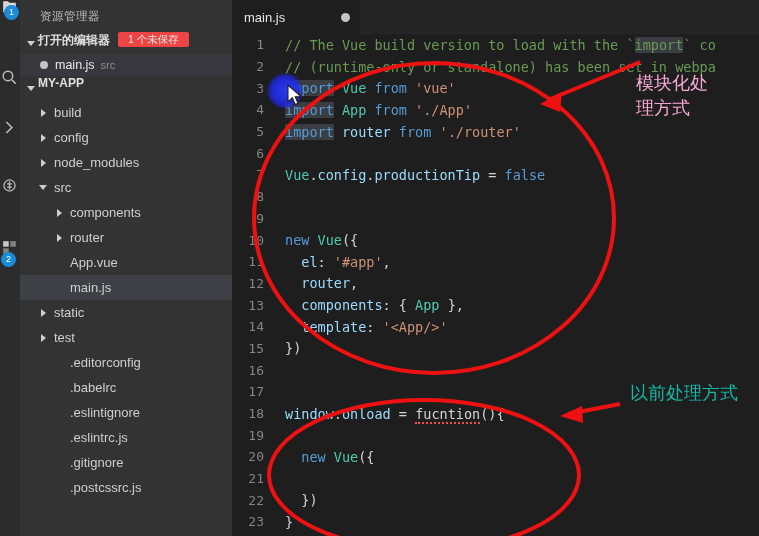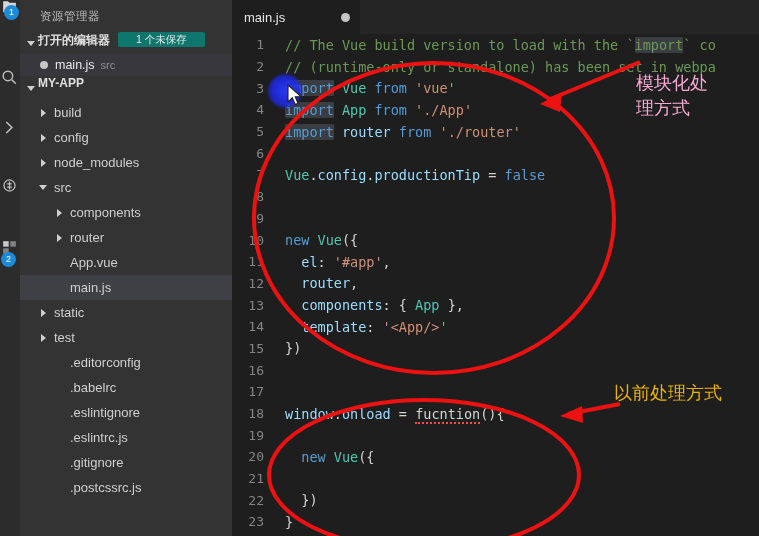--- a/index.html
+++ b/index.html
@@ -88,26 +88,26 @@
     border-right: 4px solid transparent;
     border-top: 5px solid #cfcfcf;
   }
   .tri-right {
     border-top: 4px solid transparent;
     border-bottom: 4px solid transparent;
     border-left: 5px solid #cfcfcf;
   }
   .unsaved-badge {
     margin-left: 8px;
-    background: #0f766e;
+    background: #ef4444;
     color: #e6e6e6;
     font-size: 10.5px;
     font-weight: normal;
     border-radius: 2px;
-    padding: 0px 18px;
+    padding: 0px 10px;
     line-height: 15px;
     height: 15px;
   }
   .open-editor-row {
     height: 22px;
     display: flex;
     align-items: center;
     padding-left: 20px;
     background: #37373d;
     font-size: 12.5px;
@@ -420,19 +420,19 @@
     <path d="M540 104 L562 92 L560 112 Z" fill="#ee1111"></path>
 
     <ellipse cx="424" cy="475" rx="155" ry="75" fill="none" stroke="#ee1111" stroke-width="4"></ellipse>
 
     <path d="M620 404 L568 414" fill="none" stroke="#ee1111" stroke-width="4"></path>
     <path d="M560 416 L582 406 L583 423 Z" fill="#ee1111"></path>
   </svg>
 
   <div class="anno-text" id="anno0" style="left: 636px; top: 70px; color: #f9a8d4;">模块化处
 理方式</div>
-  <div class="anno-text" id="anno1" style="left: 614px; top: 380px; color: #eab308;">以前处理方式</div>
+  <div class="anno-text" id="anno1" style="left: 630px; top: 380px; color: #14b8a6;">以前处理方式</div>
 </div>
 
 <div class="click-halo" style="left:268px; top:74px;"></div>
 <svg class="mouse-cursor" style="left:286px; top:84px;" width="18" height="24" viewBox="0 0 18 24">
   <path d="M2 1 L2 18 L6.3 13.8 L9.2 20.5 L12 19.2 L9.2 12.8 L15 12.5 Z" fill="#ffffff" stroke="#202020" stroke-width="1.1"></path>
 </svg>
 
 </body></html>

